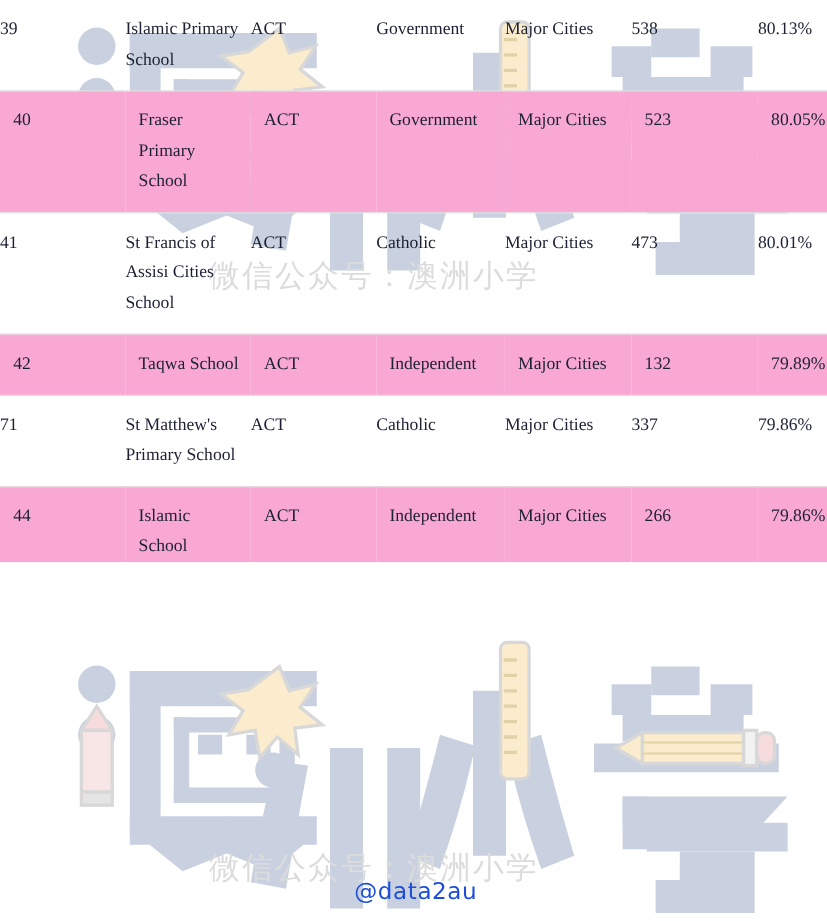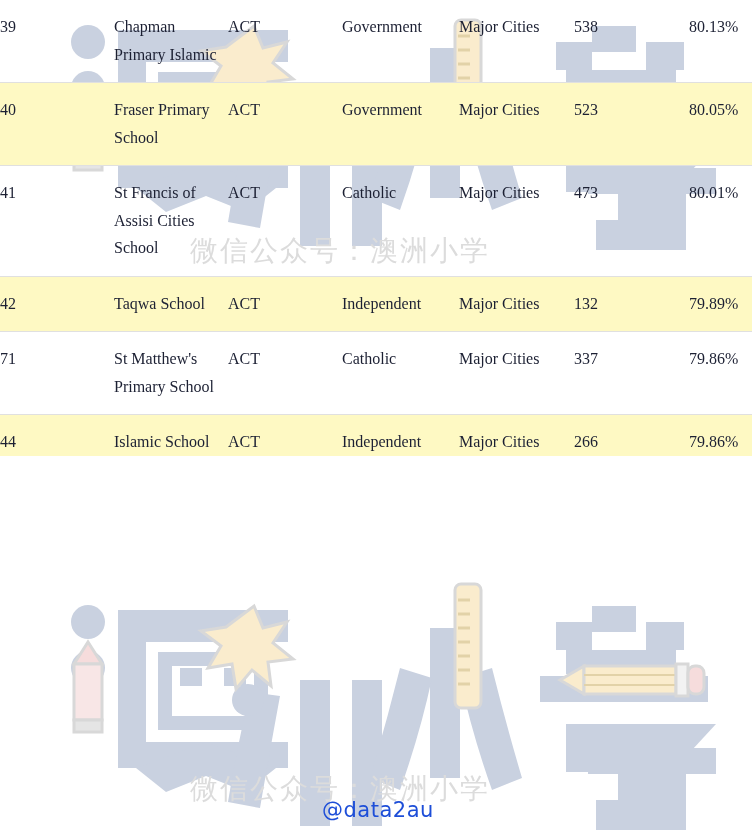--- a/index.html
+++ b/index.html
@@ -64,21 +64,22 @@
   table.rank-table td {
     vertical-align: top;
     padding: 13px 8px 14px 0;
     font-size: 16px;
     line-height: 1.72;
     color: #1c2033;
     border-top: 1px solid #e0e0e0;
     background: transparent;
   }
   tr.row-shaded td {
-    background: #fef9c3;
+    background: #f9a8d4;
+    padding-left: 12px;
   }
   tr.row-first td {
     border-top: none;
   }
   
   td.c-rank   { width: 106px; padding-left: 14px; }
   td.c-school { width: 106px; padding-left: 6px;  }
   td.c-state  { width: 106px; padding-left: 6px;  }
   td.c-sector { width: 109px; padding-left: 3px;  }
   td.c-region { width: 107px; padding-left: 2px;  }
@@ -233,21 +234,21 @@
 
 <div class="wm-cjk-line" style="left:190px; top:232px;">微信公众号：澳洲小学</div>
 <div class="wm-cjk-line" style="left:190px; top:770px;">微信公众号：澳洲小学</div>
 
 <div id="table-wrap">
   <table class="rank-table">
     <tbody>
 
       <tr class="row-first">
         <td class="c-rank">39</td>
-        <td class="c-school">Chapman Primary Islamic</td>
+        <td class="c-school">Islamic Primary School</td>
         <td class="c-state">ACT</td>
         <td class="c-sector">Government</td>
         <td class="c-region">Major Cities</td>
         <td class="c-enrol">538</td>
         <td class="c-pct">80.13%</td>
       </tr>
 
       <tr class="row-shaded">
         <td class="c-rank">40</td>
         <td class="c-school">Fraser Primary School</td>

